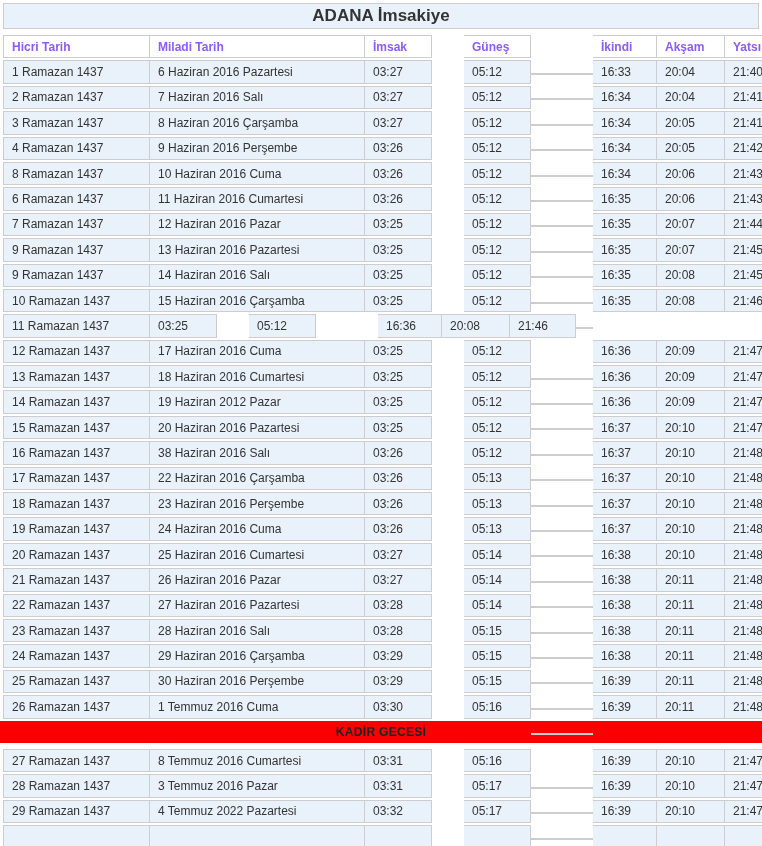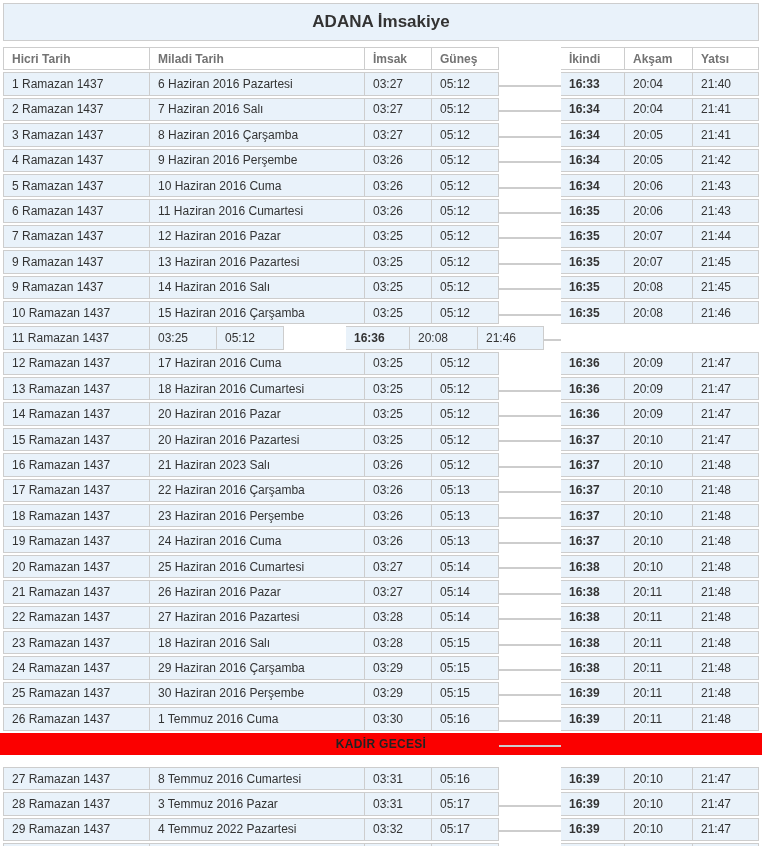--- a/index.html
+++ b/index.html
@@ -7,21 +7,21 @@
     width: 762px;
     height: 846px;
     overflow: hidden;
     background: #ffffff;
     font-family: "Liberation Sans", sans-serif;
     -webkit-font-smoothing: antialiased;
   }
   .title-box {
     box-sizing: border-box;
     margin: 3px 3px 6px 3px;
-    height: 38px;
+    height: 26px;
     background: var(--title-bg, #e9f2fa);
     border: 1px solid var(--border-color, #cdcdcd);
     display: flex;
     align-items: center;
     justify-content: center;
     font-size: 17px;
     font-weight: bold;
     color: var(--text-color, #333333);
   }
   .trow {
@@ -39,41 +39,41 @@
     border-left: none;
     font-size: 12px;
     color: var(--text-color, #333333);
     white-space: nowrap;
     overflow: hidden;
   }
   .cell:first-child { border-left: 1px solid var(--border-color, #cdcdcd); }
   .header-row .cell {
     background: var(--header-bg, #ffffff);
     font-weight: bold;
-    color: #737373;
+    color: #8b5cf6;
   }
   .special-row {
-    margin: 1px 0 12px 0;
+    margin: 1px 0 6px 0;
     height: 22.4px;
     background: var(--special-bg, #fb0000);
     display: flex;
     align-items: center;
     justify-content: center;
     font-size: 12px;
     font-weight: bold;
     letter-spacing: 0.3px;
     color: var(--special-text, #222222);
   }
   
   .c0 { flex: 0 0 147px; }
   .c1 { flex: 0 0 215px; text-align: center; }
   .c2 { flex: 0 0 67px; }
-  .c3 { flex: 0 0 67px; }
+  .c3 { flex: 0 0 67px; margin-left: 32px; }
   .c4 { flex: 0 0 62px; margin-top: 38px; }
-  .c5 { flex: 0 0 64px; font-weight: bold; }
+  .c5 { flex: 0 0 64px; }
   .c6 { flex: 0 0 68px; }
   .c7 { flex: 0 0 66px; }
 </style>
 </head>
 <body>
 
 <div class="title-box">ADANA İmsakiye</div>
 
 <div>
   <div class="trow header-row">
@@ -121,21 +121,21 @@
         <div class="cell c0">4 Ramazan 1437</div>
         <div class="cell c1">9 Haziran 2016 Perşembe</div>
         <div class="cell c2">03:26</div>
         <div class="cell c3">05:12</div>
         <div class="cell c4">12:45</div>
         <div class="cell c5">16:34</div>
         <div class="cell c6">20:05</div>
         <div class="cell c7">21:42</div>
       </div>
       <div class="trow">
-        <div class="cell c0">5 Ramazan 1437</div>
+        <div class="cell c0">8 Ramazan 1437</div>
         <div class="cell c1">10 Haziran 2016 Cuma</div>
         <div class="cell c2">03:26</div>
         <div class="cell c3">05:12</div>
         <div class="cell c4">12:45</div>
         <div class="cell c5">16:34</div>
         <div class="cell c6">20:06</div>
         <div class="cell c7">21:43</div>
       </div>
       <div class="trow">
         <div class="cell c0">6 Ramazan 1437</div>
@@ -211,41 +211,41 @@
         <div class="cell c1">18 Haziran 2016 Cumartesi</div>
         <div class="cell c2">03:25</div>
         <div class="cell c3">05:12</div>
         <div class="cell c4">12:47</div>
         <div class="cell c5">16:36</div>
         <div class="cell c6">20:09</div>
         <div class="cell c7">21:47</div>
       </div>
       <div class="trow">
         <div class="cell c0">14 Ramazan 1437</div>
-        <div class="cell c1">20 Haziran 2016 Pazar</div>
+        <div class="cell c1">19 Haziran 2012 Pazar</div>
         <div class="cell c2">03:25</div>
         <div class="cell c3">05:12</div>
         <div class="cell c4">12:47</div>
         <div class="cell c5">16:36</div>
         <div class="cell c6">20:09</div>
         <div class="cell c7">21:47</div>
       </div>
       <div class="trow">
         <div class="cell c0">15 Ramazan 1437</div>
         <div class="cell c1">20 Haziran 2016 Pazartesi</div>
         <div class="cell c2">03:25</div>
         <div class="cell c3">05:12</div>
         <div class="cell c4">12:47</div>
         <div class="cell c5">16:37</div>
         <div class="cell c6">20:10</div>
         <div class="cell c7">21:47</div>
       </div>
       <div class="trow">
         <div class="cell c0">16 Ramazan 1437</div>
-        <div class="cell c1">21 Haziran 2023 Salı</div>
+        <div class="cell c1">38 Haziran 2016 Salı</div>
         <div class="cell c2">03:26</div>
         <div class="cell c3">05:12</div>
         <div class="cell c4">12:48</div>
         <div class="cell c5">16:37</div>
         <div class="cell c6">20:10</div>
         <div class="cell c7">21:48</div>
       </div>
       <div class="trow">
         <div class="cell c0">17 Ramazan 1437</div>
         <div class="cell c1">22 Haziran 2016 Çarşamba</div>
@@ -301,21 +301,21 @@
         <div class="cell c1">27 Haziran 2016 Pazartesi</div>
         <div class="cell c2">03:28</div>
         <div class="cell c3">05:14</div>
         <div class="cell c4">12:49</div>
         <div class="cell c5">16:38</div>
         <div class="cell c6">20:11</div>
         <div class="cell c7">21:48</div>
       </div>
       <div class="trow">
         <div class="cell c0">23 Ramazan 1437</div>
-        <div class="cell c1">18 Haziran 2016 Salı</div>
+        <div class="cell c1">28 Haziran 2016 Salı</div>
         <div class="cell c2">03:28</div>
         <div class="cell c3">05:15</div>
         <div class="cell c4">12:49</div>
         <div class="cell c5">16:38</div>
         <div class="cell c6">20:11</div>
         <div class="cell c7">21:48</div>
       </div>
       <div class="trow">
         <div class="cell c0">24 Ramazan 1437</div>
         <div class="cell c1">29 Haziran 2016 Çarşamba</div>

